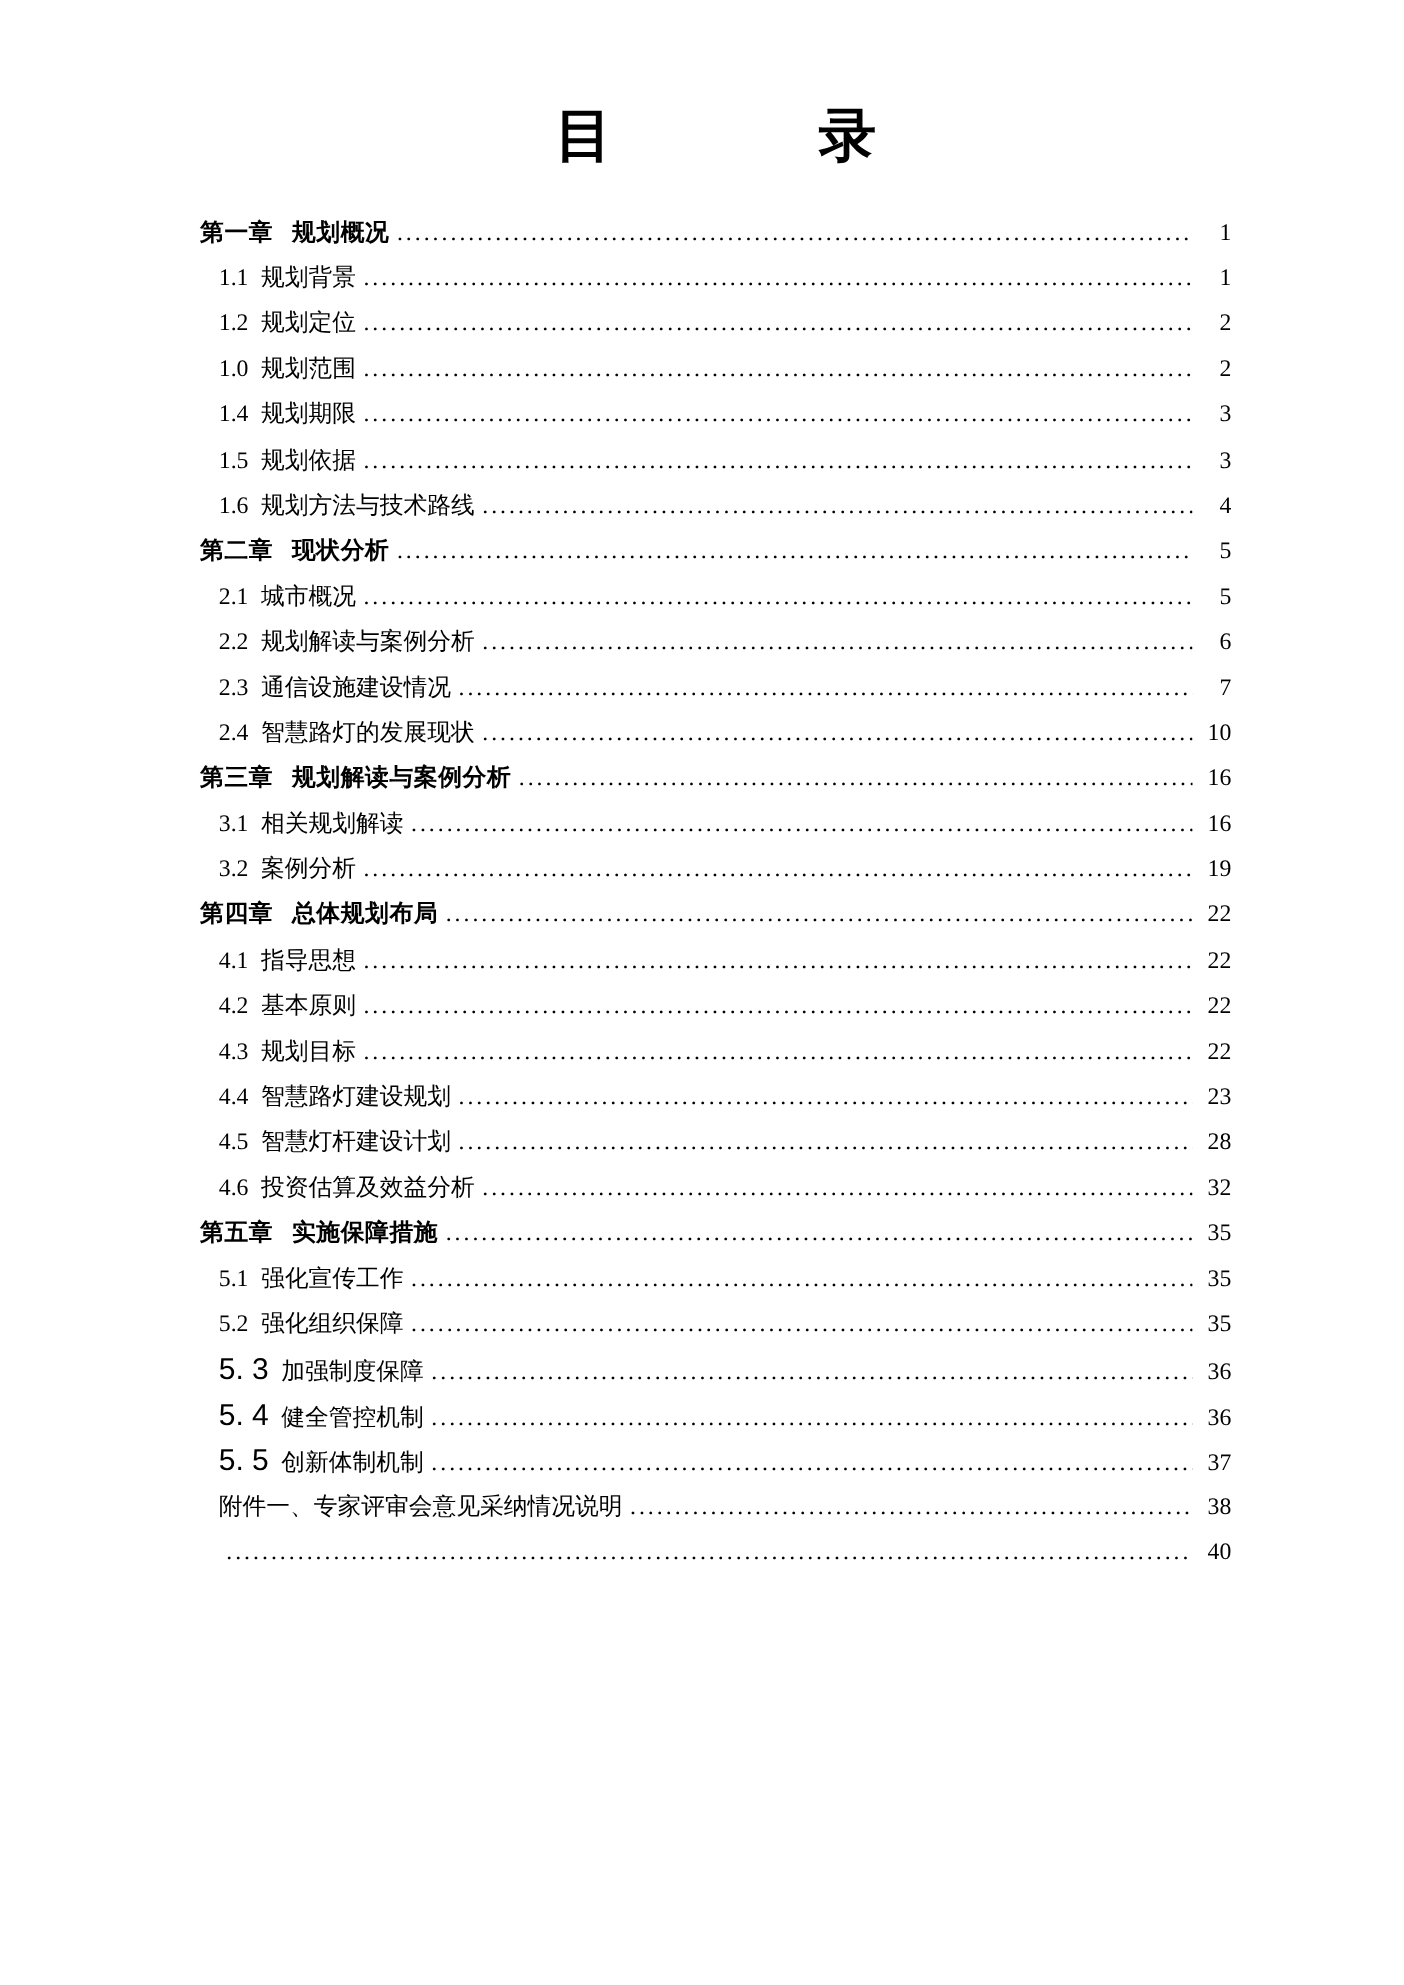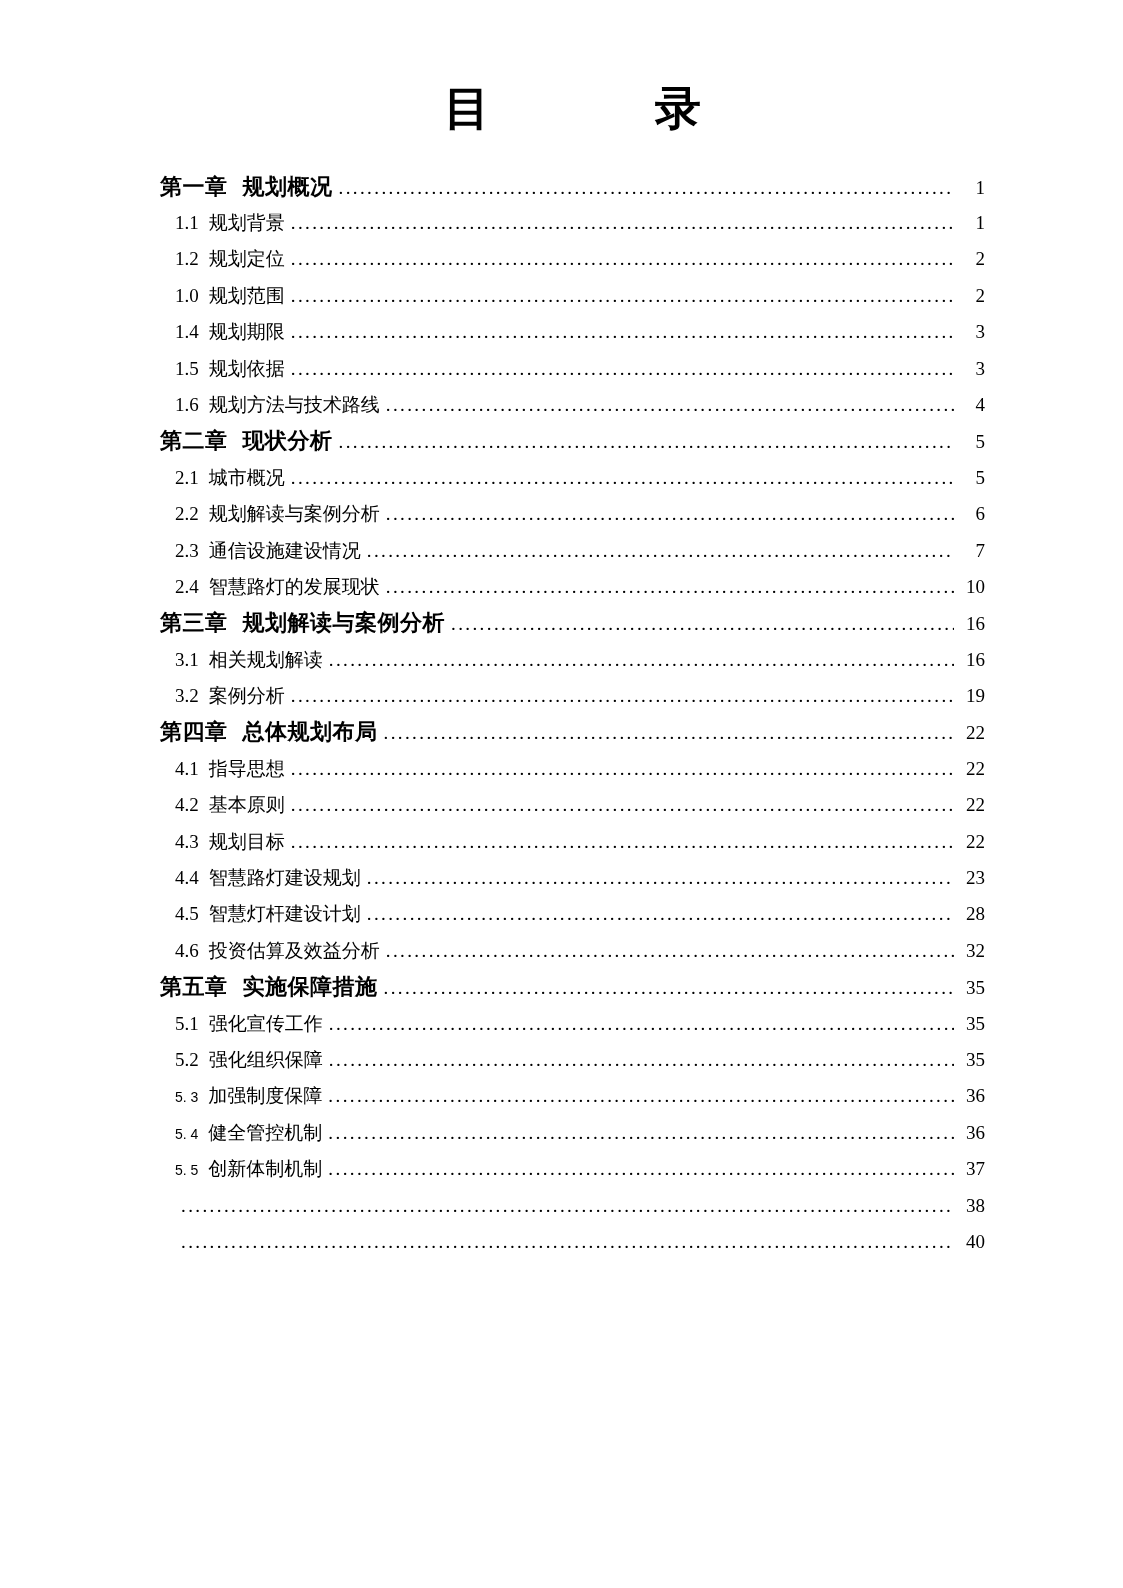--- a/index.html
+++ b/index.html
@@ -34,29 +34,29 @@
     height: 36.4px;
     line-height: 36.4px;
     font-size: 19px;
     white-space: nowrap;
     cursor: pointer;
   }
   .toc-row.chapter { font-weight: bold; }
   .toc-row.chapter .num,
   .toc-row.chapter .t {
     font-family: "Liberation Sans", "DejaVu Sans", sans-serif;
-    font-size: 22px;
+    font-size: 19px;
     letter-spacing: 0.5px;
   }
   .toc-row.item { padding-left: 15px; }
   .num { margin-right: 10px; white-space: pre; }
   .toc-row.chapter .num { margin-right: 15px; }
   .toc-row.sansnum .num {
     font-family: "Liberation Sans", "DejaVu Sans", sans-serif;
-    font-size: 14px;
+    font-size: 24px;
   }
   .t { white-space: pre; text-align: right; }
   .leader {
     flex: 1;
     overflow: hidden;
     white-space: nowrap;
     letter-spacing: 2.4px;
     margin: 0 5px 0 6px;
     font-weight: normal;
     font-family: "Liberation Serif", "DejaVu Serif", serif;
@@ -241,20 +241,21 @@
         <span class="leader">............................................................................................................................................................................................................................</span>
         <span class="pg">36</span>
       </div>
       <div class="toc-row item sansnum">
         <span class="num">5. 5</span>
         <span class="t">创新体制机制</span>
         <span class="leader">............................................................................................................................................................................................................................</span>
         <span class="pg">37</span>
       </div>
       <div class="toc-row item">
+        <span class="t">附件一、专家评审会意见采纳情况说明</span>
         <span class="leader">............................................................................................................................................................................................................................</span>
         <span class="pg">38</span>
       </div>
       <div class="toc-row item">
         <span class="leader">............................................................................................................................................................................................................................</span>
         <span class="pg">40</span>
       </div>
     </div>
 </div>
 

